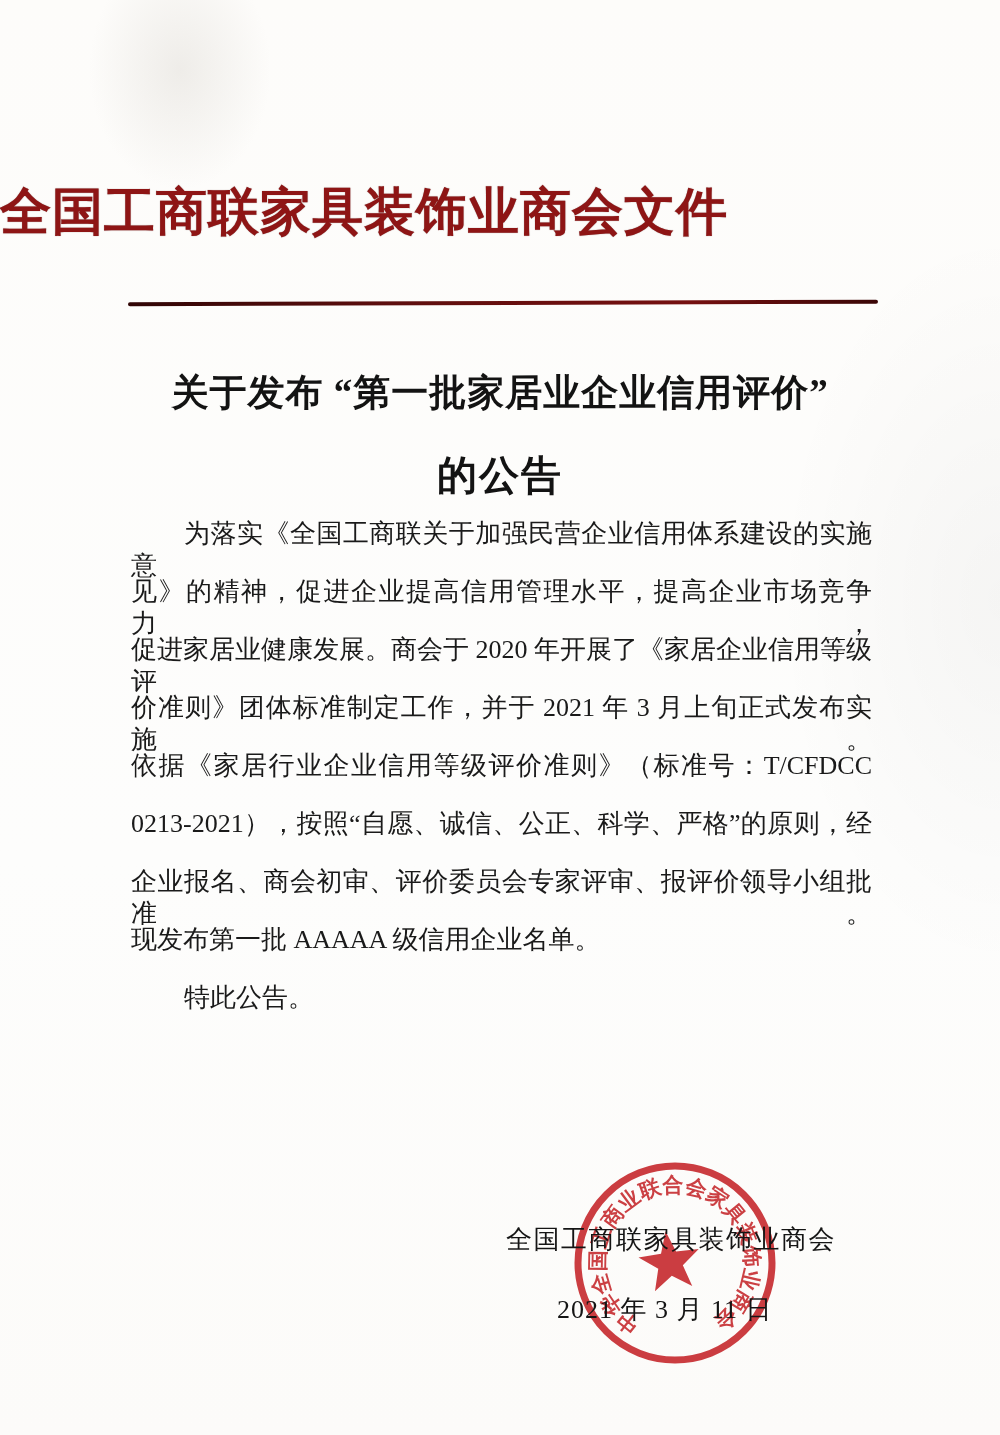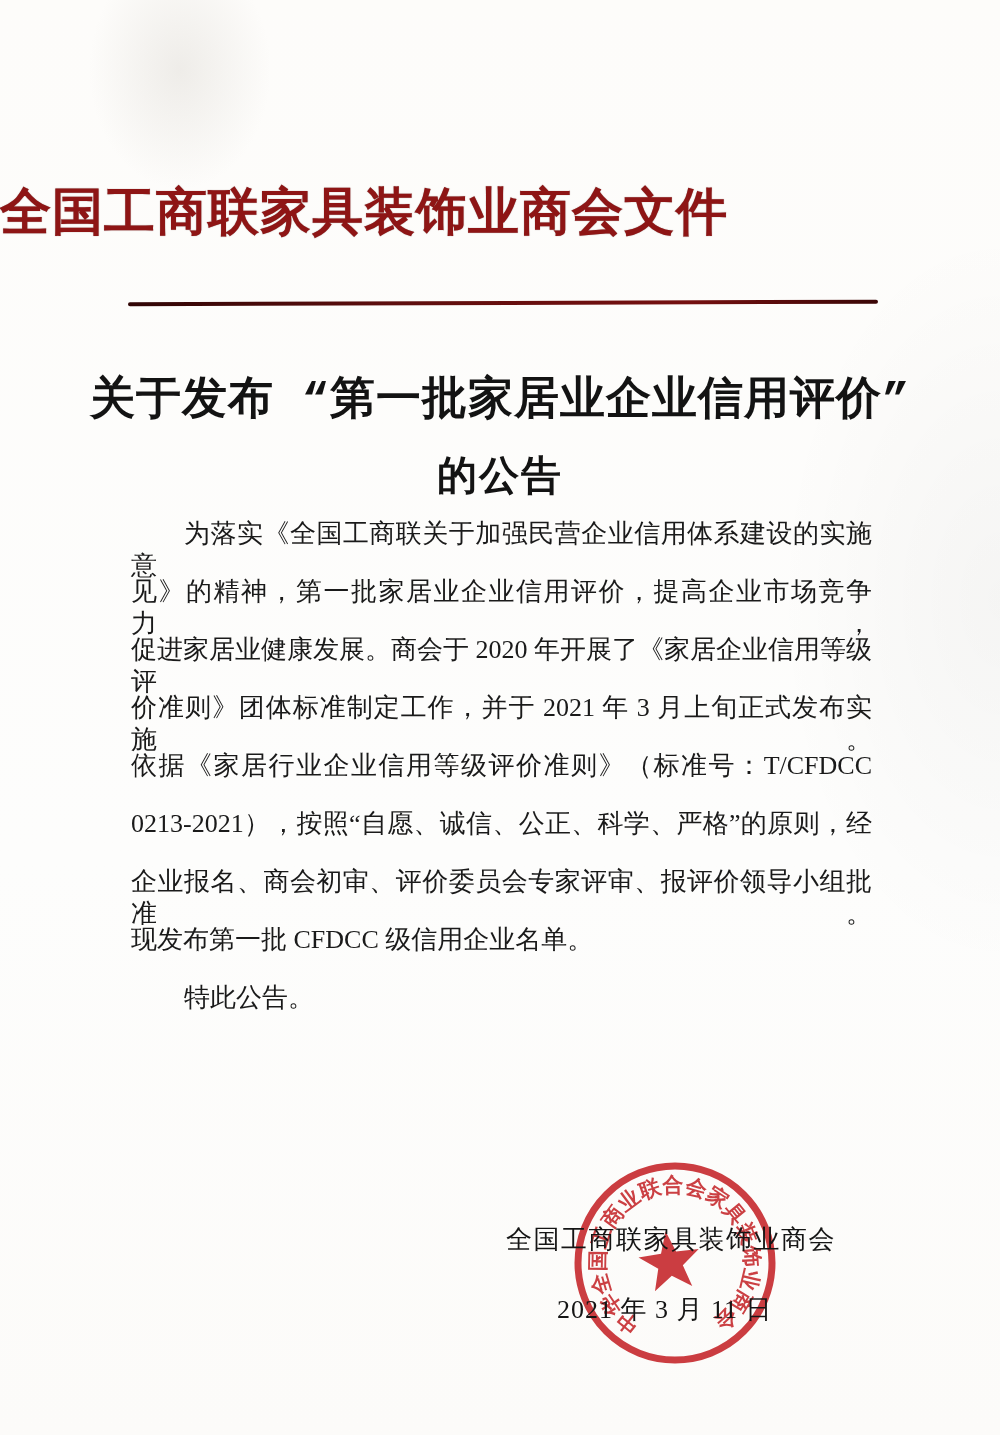--- a/index.html
+++ b/index.html
@@ -34,21 +34,21 @@
   .red-rule{
     position:absolute; top:301px; left:128px; width:750px; height:4px;
     background:linear-gradient(to right,#300505,var(--rule-red) 35%,#751010 75%,#3a0606);
     transform:rotate(-0.2deg);
     border-radius:2px;
   }
   .doc-title{
     position:absolute; left:0; width:1000px; text-align:center;
     font-weight:bold; color:#131313; white-space:nowrap;
   }
-  .doc-title.l1{ top:368px; font-size:45px; letter-spacing:1px;font-family:Liberation Mono, monospace;}
+  .doc-title.l1{ top:368px; font-size:37px; letter-spacing:1px;}
   .doc-title.l2{ top:448px; font-size:40px; letter-spacing:2px;}
   .body-block{
     position:absolute; top:518px; left:131px; width:741px;
     font-size:26px; color:var(--ink-black);
   }
   .body-line{
     height:58px; line-height:32px;
     white-space:nowrap;
   }
   .body-line.just{
@@ -85,27 +85,27 @@
   <div class="header-title">全国工商联家具装饰业商会文件</div>
 
 
   <div class="red-rule"></div>
 
   <div class="doc-title l1">关于发布 “第一批家居业企业信用评价”</div>
   <div class="doc-title l2">的公告</div>
 
   <div class="body-block">
     <div class="body-line just indent">为落实《全国工商联关于加强民营企业信用体系建设的实施意</div>
-    <div class="body-line just">见》的精神，第一批家居业企业信用评价，提高企业市场竞争力，</div>
+    <div class="body-line just">见》的精神，促进企业提高信用管理水平，提高企业市场竞争力，</div>
     <div class="body-line just">促进家居业健康发展。商会于 2020 年开展了《家居企业信用等级评</div>
     <div class="body-line just">价准则》团体标准制定工作，并于 2021 年 3 月上旬正式发布实施。</div>
     <div class="body-line just">依据《家居行业企业信用等级评价准则》（标准号：T/CFDCC</div>
     <div class="body-line just">0213-2021），按照“自愿、诚信、公正、科学、严格”的原则，经</div>
     <div class="body-line just">企业报名、商会初审、评价委员会专家评审、报评价领导小组批准。</div>
-    <div class="body-line">现发布第一批 CFDCC 级信用企业名单。</div>
+    <div class="body-line">现发布第一批 AAAAA 级信用企业名单。</div>
     <div class="body-line indent">特此公告。</div>
   </div>
 
   <div class="signature">全国工商联家具装饰业商会</div>
 
   <div class="sig-date">2021 年 3 月 11 日</div>
 
   <svg class="seal" viewBox="0 0 215 215" xmlns="http://www.w3.org/2000/svg">
     <circle class="ring" cx="107" cy="105" r="97" fill="none" stroke-width="7" opacity="0.96"></circle>
     <polygon class="star" transform="rotate(-8 102 105)" opacity="0.96" points="102,73 109.6,94.5 132.4,95.1 114.4,109 120.8,130.9 102,118 83.2,130.9 89.6,109 71.6,95.1 94.4,94.5"></polygon>

